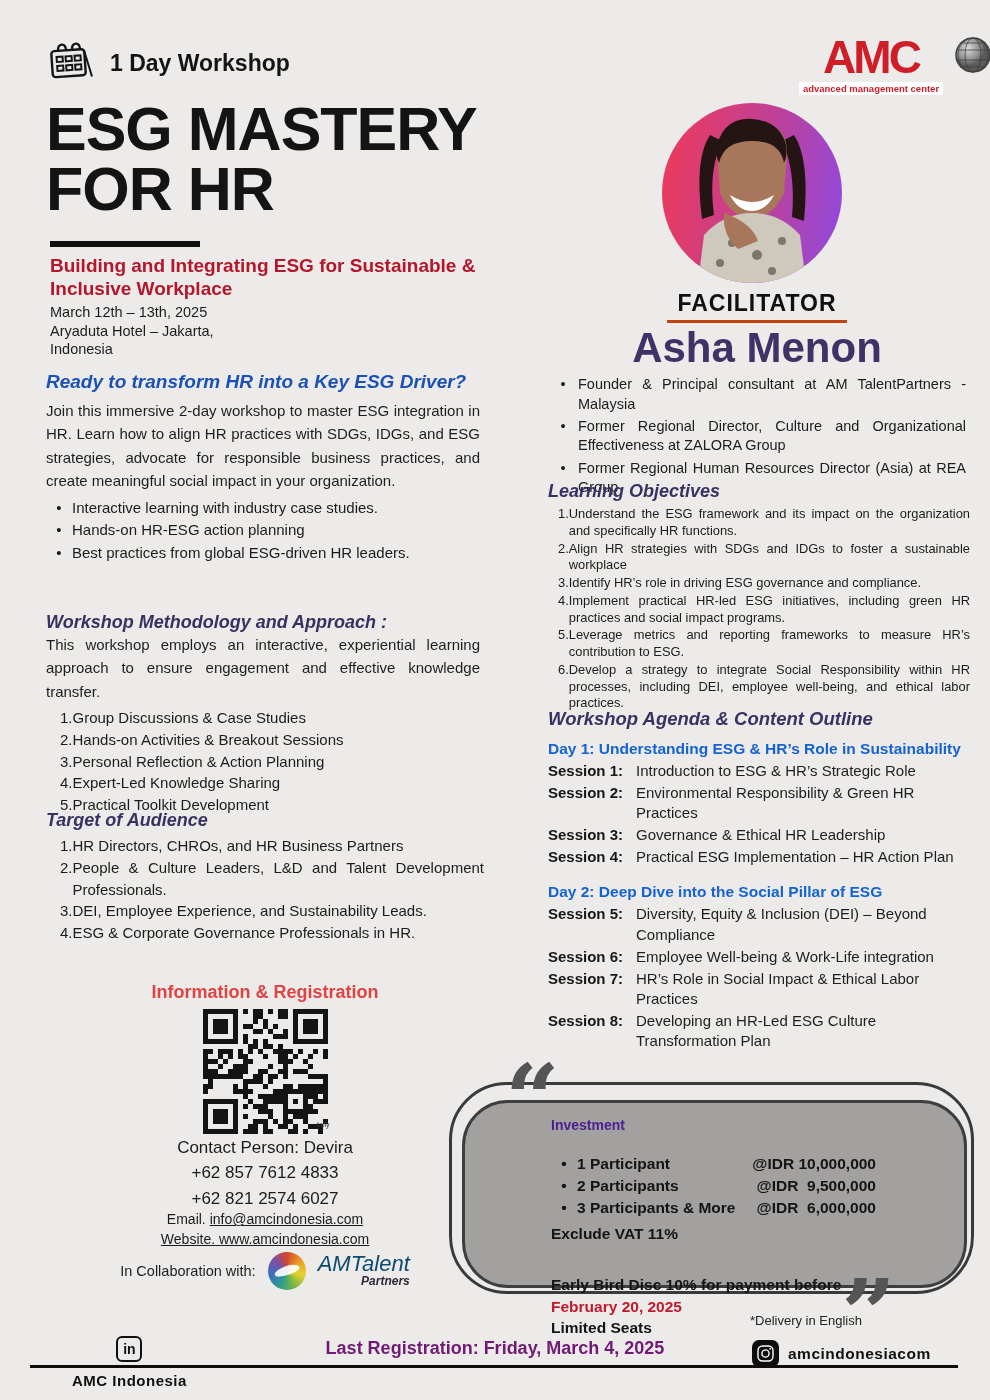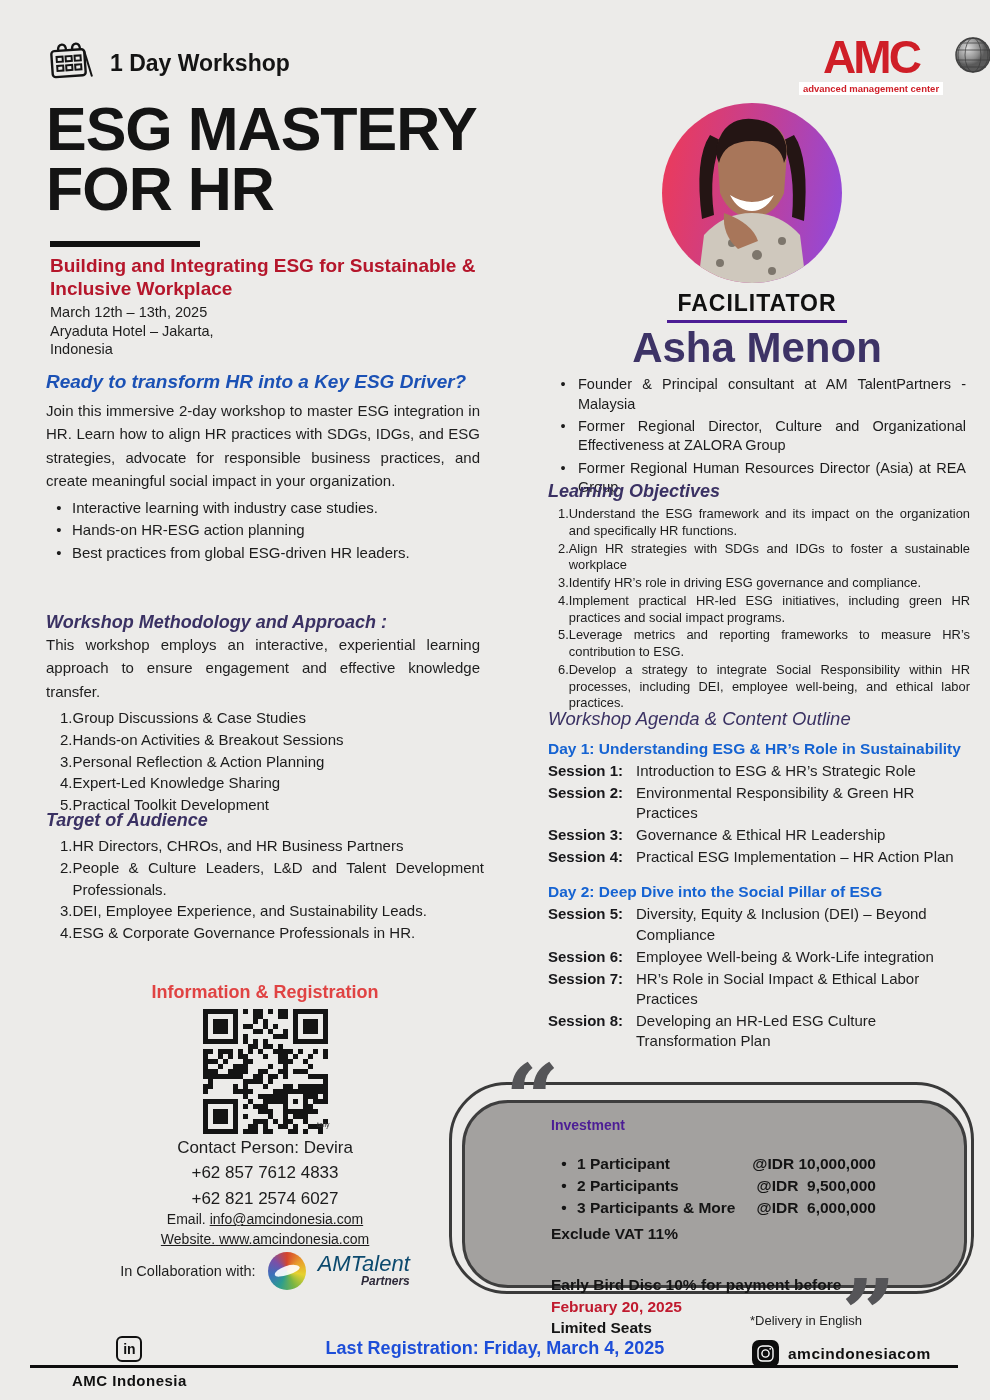--- a/index.html
+++ b/index.html
@@ -45,30 +45,30 @@
   .collab { position:absolute; left:46px; top:1252px; width:438px; display:flex; align-items:center; justify-content:center; gap:12px; }
   .collab-label { font-size:14.5px; color:#1e1e1e; }
   .amt-circle { width:38px; height:38px; border-radius:50%; background:conic-gradient(#d6452c,#e89a2b,#e6d22f,#7ab543,#2c9d8f,#3c6fbb,#7a4fa8,#d6452c); position:relative; flex:none; }
   .amt-circle::after { content:""; position:absolute; left:6px; top:14px; width:26px; height:9px; background:#fff; border-radius:50% 50% 50% 50%/60% 60% 40% 40%; transform:rotate(-18deg); opacity:.9; }
   .amt-name { font-size:22px; font-weight:400; font-style:italic; color:#0c4a6e; line-height:1; }
   .amt-sub { font-size:12px; font-weight:700; font-style:italic; color:#2e2a3a; text-align:right; line-height:1.1; }
   
   .photo { position:absolute; left:662px; top:103px; width:180px; height:180px; border-radius:50%;
            background:linear-gradient(100deg,#ef3a56 0%,#bf4099 55%,#8d4ae2 100%); overflow:hidden; }
   .facilitator { position:absolute; left:548px; top:290px; width:418px; text-align:center; }
-  .fac-label { display:inline-block; font-size:23px; font-weight:800; letter-spacing:1px; color:#101010; border-bottom:3px solid #4c1d95; padding:0 10px 3px; }
+  .fac-label { display:inline-block; font-size:23px; font-weight:800; letter-spacing:1px; color:#101010; border-bottom:3px solid #c2410c; padding:0 10px 3px; }
   .fac-name { font-size:42px; font-weight:700; color:#3d3366; line-height:1.1; margin-top:2px; }
   .fac-bullets { list-style:none; text-align:left; margin-top:4px; }
   .fac-bullets li { display:flex; font-size:14.5px; line-height:1.34; text-align:justify; margin-bottom:3px; }
   .fac-bullets li::before { content:"•"; flex:none; width:30px; text-align:center; }
   .objectives { position:absolute; left:548px; top:481px; width:422px; }
   .objectives .numlist li { font-size:12.9px; line-height:1.3; text-align:justify; margin-bottom:1px; }
   .objectives .numlist li::before { margin-left:10px; }
   .agenda { position:absolute; left:548px; top:708px; width:422px; }
-  .agenda-h { font-size:18.5px; font-weight:400; font-style:italic; color:#3a3163; margin-bottom:10px; }
+  .agenda-h { font-size:18.5px; font-weight:700; font-style:italic; color:#3a3163; margin-bottom:10px; }
   .day-title { font-size:15.5px; font-weight:800; color:#1563d2; margin:10px 0 3px; }
   .session { display:flex; font-size:15px; line-height:1.34; margin-bottom:2px; }
   .s-label { flex:none; width:88px; font-weight:800; color:#17171a; }
   .s-text { flex:1; color:#1e1e1e; }
   
   .inv-wrap { position:absolute; left:462px; top:1100px; width:505px; height:188px;
               background:#a3a19f; border:3px solid#3e3e3e; border-radius:46px; }
   .inv-outline { position:absolute; left:-16px; top:-21px; right:-10px; bottom:-9px; border:3px solid #3a3a3a; border-radius:58px; pointer-events:none; }
   .quote { position:absolute; font-family:"DejaVu Serif", serif; font-weight:700; color:#555558; font-size:95px; line-height:0.6; }
   .quote.tl { left:40px; top:-32px; }
@@ -81,21 +81,21 @@
   .inv-price { white-space:pre; }
   .inv-note { font-size:15.5px; font-weight:800; color:#141414; line-height:1.38; }
   .inv-note.justify { text-align:justify;margin-top:30px; }
   .inv-note.red { color:#c01a2e; }
   
   .delivery { position:absolute; left:750px; top:1313px; font-size:13px; color:#242424; }
   .footer-line { position:absolute; left:30px; right:32px; top:1365px; height:3px; background:#0d0d0d; }
   .linkedin { position:absolute; left:72px; top:1336px; display:flex; align-items:center; gap:10px;flex-direction:column; }
   .li-icon { width:26px; height:26px; border:2.5px solid #101010; border-radius:6px; display:flex; align-items:center; justify-content:center; font-size:14px; font-weight:800; color:#101010; }
   .li-label { font-size:15px; font-weight:800; letter-spacing:.5px; color:#101010; }
-  .lastreg { position:absolute; left:0; top:1338px; width:990px; text-align:center; font-size:18px; font-weight:800; color:#1d4ed8; }
+  .lastreg { position:absolute; left:0; top:1338px; width:990px; text-align:center; font-size:18px; font-weight:800; color:#701a75; }
   .instagram { position:absolute; left:752px; top:1340px; display:flex; align-items:center; gap:9px; }
   .ig-icon { width:27px; height:27px; background:#0d0d0d; border-radius:7px; display:flex; align-items:center; justify-content:center; }
   .ig-label { font-size:15.5px; font-weight:800; letter-spacing:.5px; color:#101010; }
 </style>
 </head>
 <body>
 
 <div class="page">
 
   <div class="badge">

